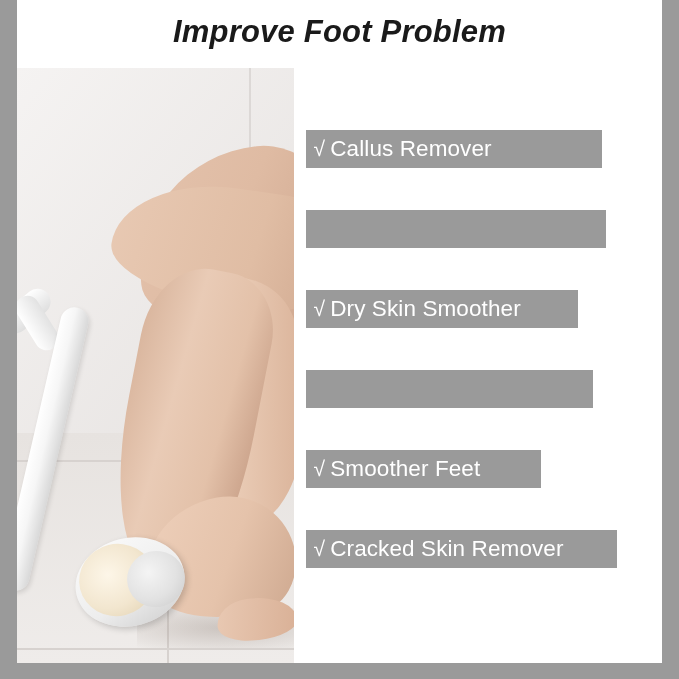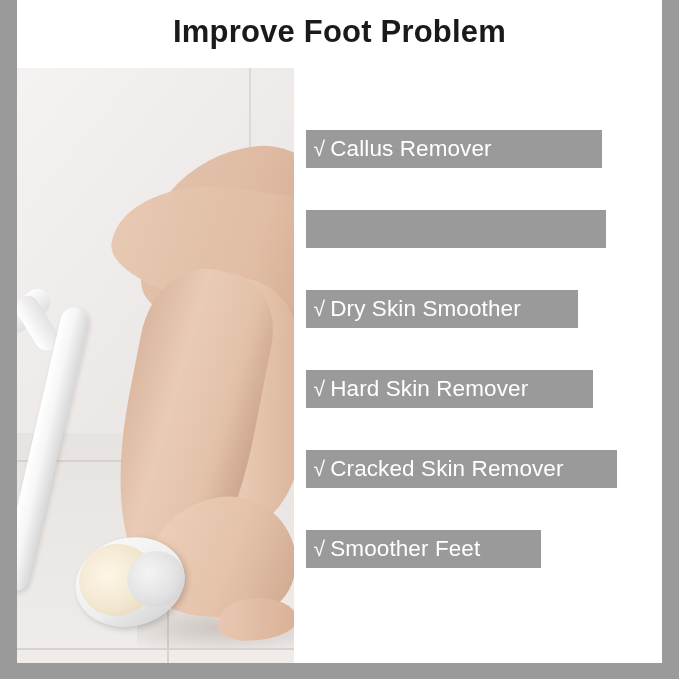--- a/index.html
+++ b/index.html
@@ -32,20 +32,21 @@
   .title {
     position: absolute;
     left: 0;
     top: 14px;
     width: 679px;
     text-align: center;
     font-size: 31px;
     font-weight: bold;
     color: #1a1a1a;
     letter-spacing: 0.2px;
+    font-style: italic;
   }
 
   .content {
     position: absolute;
     left: 17px;
     top: 68px;
     width: 554px;
     height: 595px;
     display: flex;
   }
@@ -318,30 +319,29 @@
           <div class="bar" style="width:300px;"></div>
         </div>
 
         <div class="feature">
           <div class="bar" style="width:272px;"></div>
           <div class="txt"><span class="check">√</span><span>Dry Skin Smoother</span></div>
         </div>
 
         <div class="feature">
           <div class="bar" style="width:287px;"></div>
-          <div class="txt"><span class="check">√</span><span>Hard Skin Remover</span></div>
+        </div>
+
+        <div class="feature">
+          <div class="bar" style="width:235px;"></div>
+          <div class="txt"><span class="check">√</span><span>Smoother Feet</span></div>
         </div>
 
         <div class="feature">
           <div class="bar" style="width:311px;"></div>
           <div class="txt"><span class="check">√</span><span>Cracked Skin Remover</span></div>
         </div>
 
-        <div class="feature">
-          <div class="bar" style="width:235px;"></div>
-          <div class="txt"><span class="check">√</span><span>Smoother Feet</span></div>
-        </div>
-
       </div>
     </div>
 
   </div>
 </div>
 
 </body></html>

